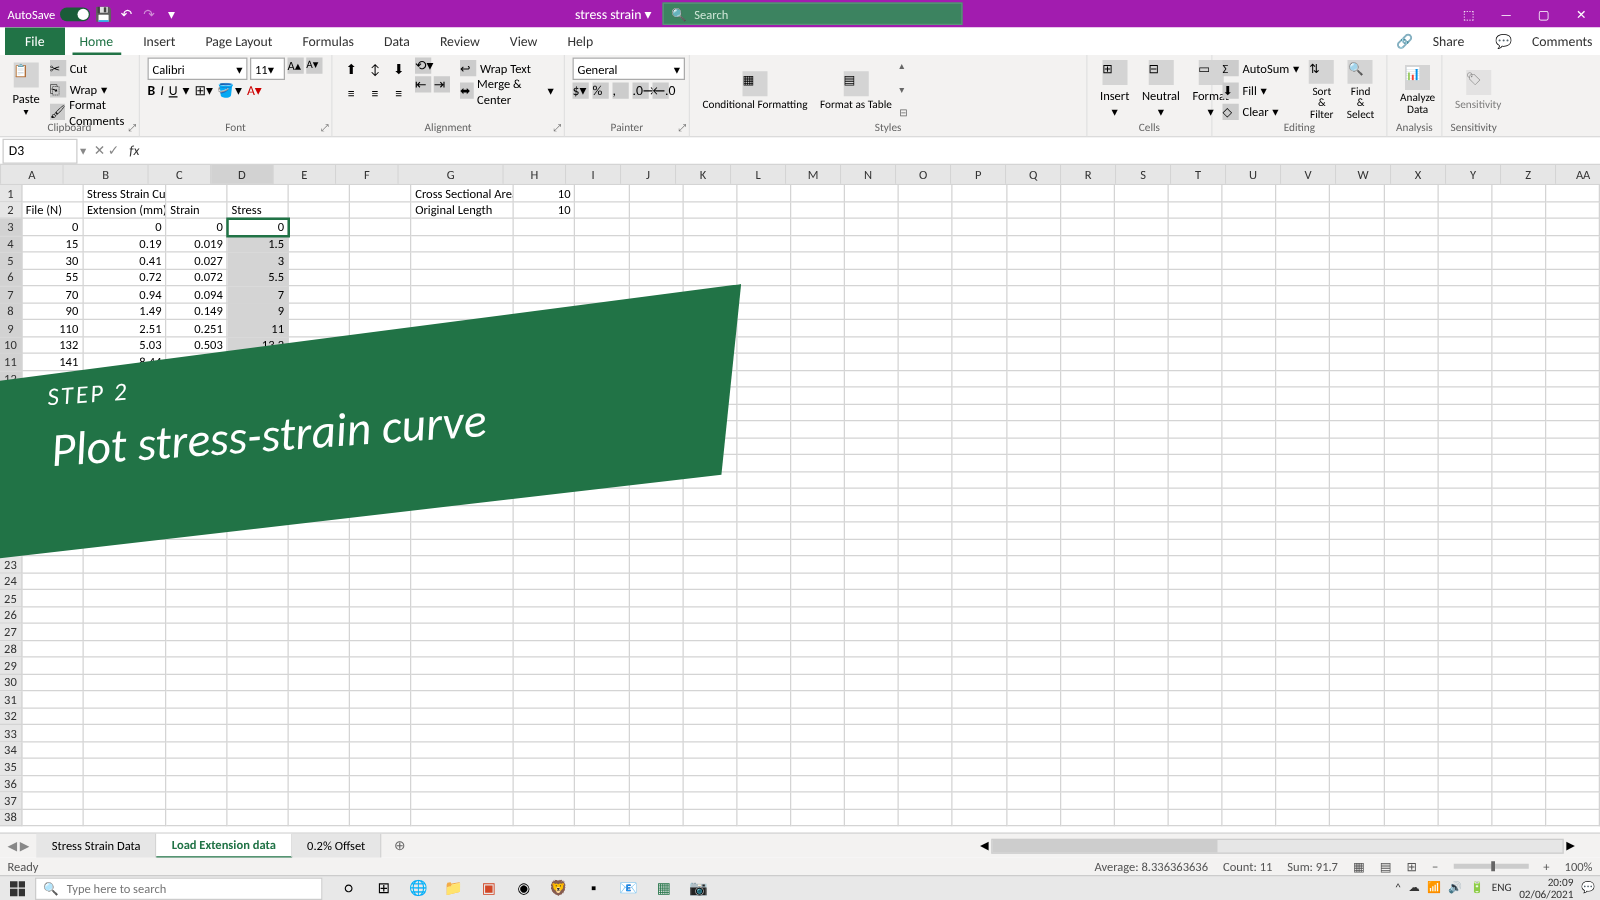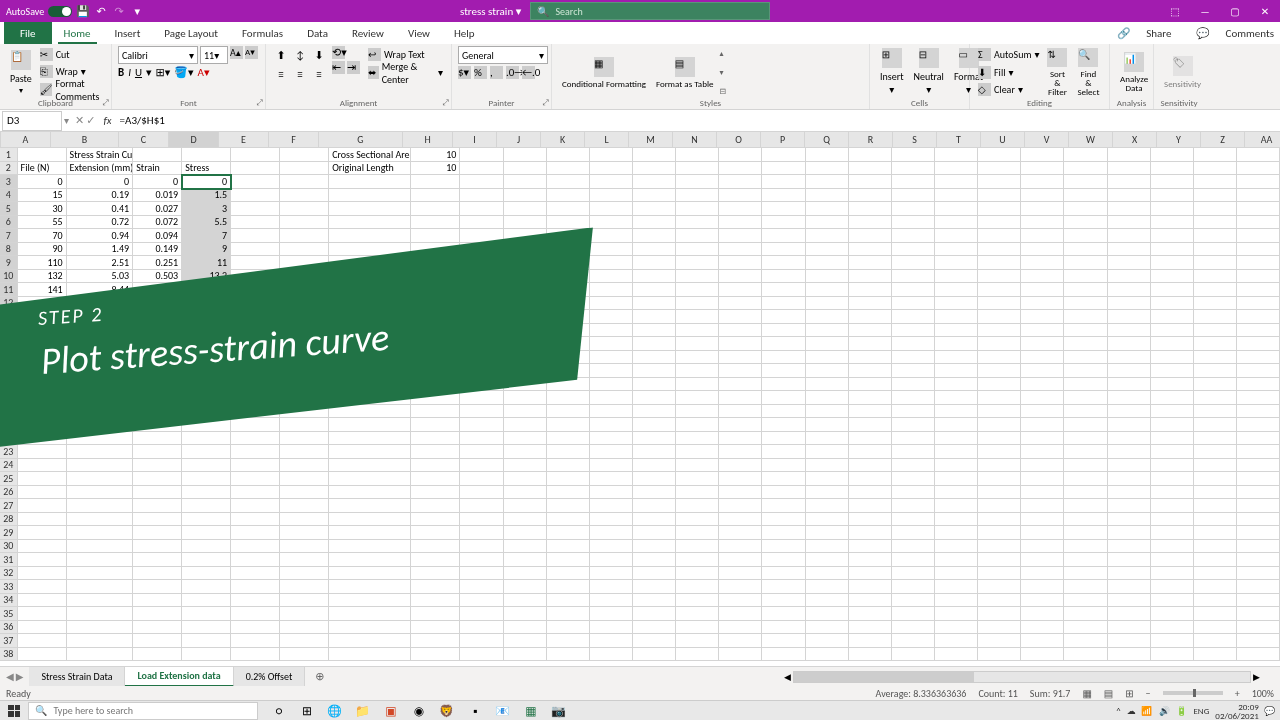--- a/index.html
+++ b/index.html
@@ -316,21 +316,20 @@
 </div>
 
 <div class="formulabar">
   <div class="namebox">D3</div>
   <span style="color:#888;font-size:10px;padding:0 2px">▾</span>
   <div class="fx-btns">
     <span>✕</span>
     <span>✓</span>
   </div>
   <span class="fx-label">fx</span>
-  <div class="formula-input">=A3/$H$1</div>
 </div>
 
 <div class="colheaders">
   <div class="selectall"></div>
   <div id="colhdrs" style="display: flex;">
       <div class="colhdr" style="width: 50px;">A</div>
       <div class="colhdr" style="width: 68px;">B</div>
       <div class="colhdr" style="width: 50px;">C</div>
       <div class="colhdr sel" style="width: 50px;">D</div>
       <div class="colhdr" style="width: 50px;">E</div>

